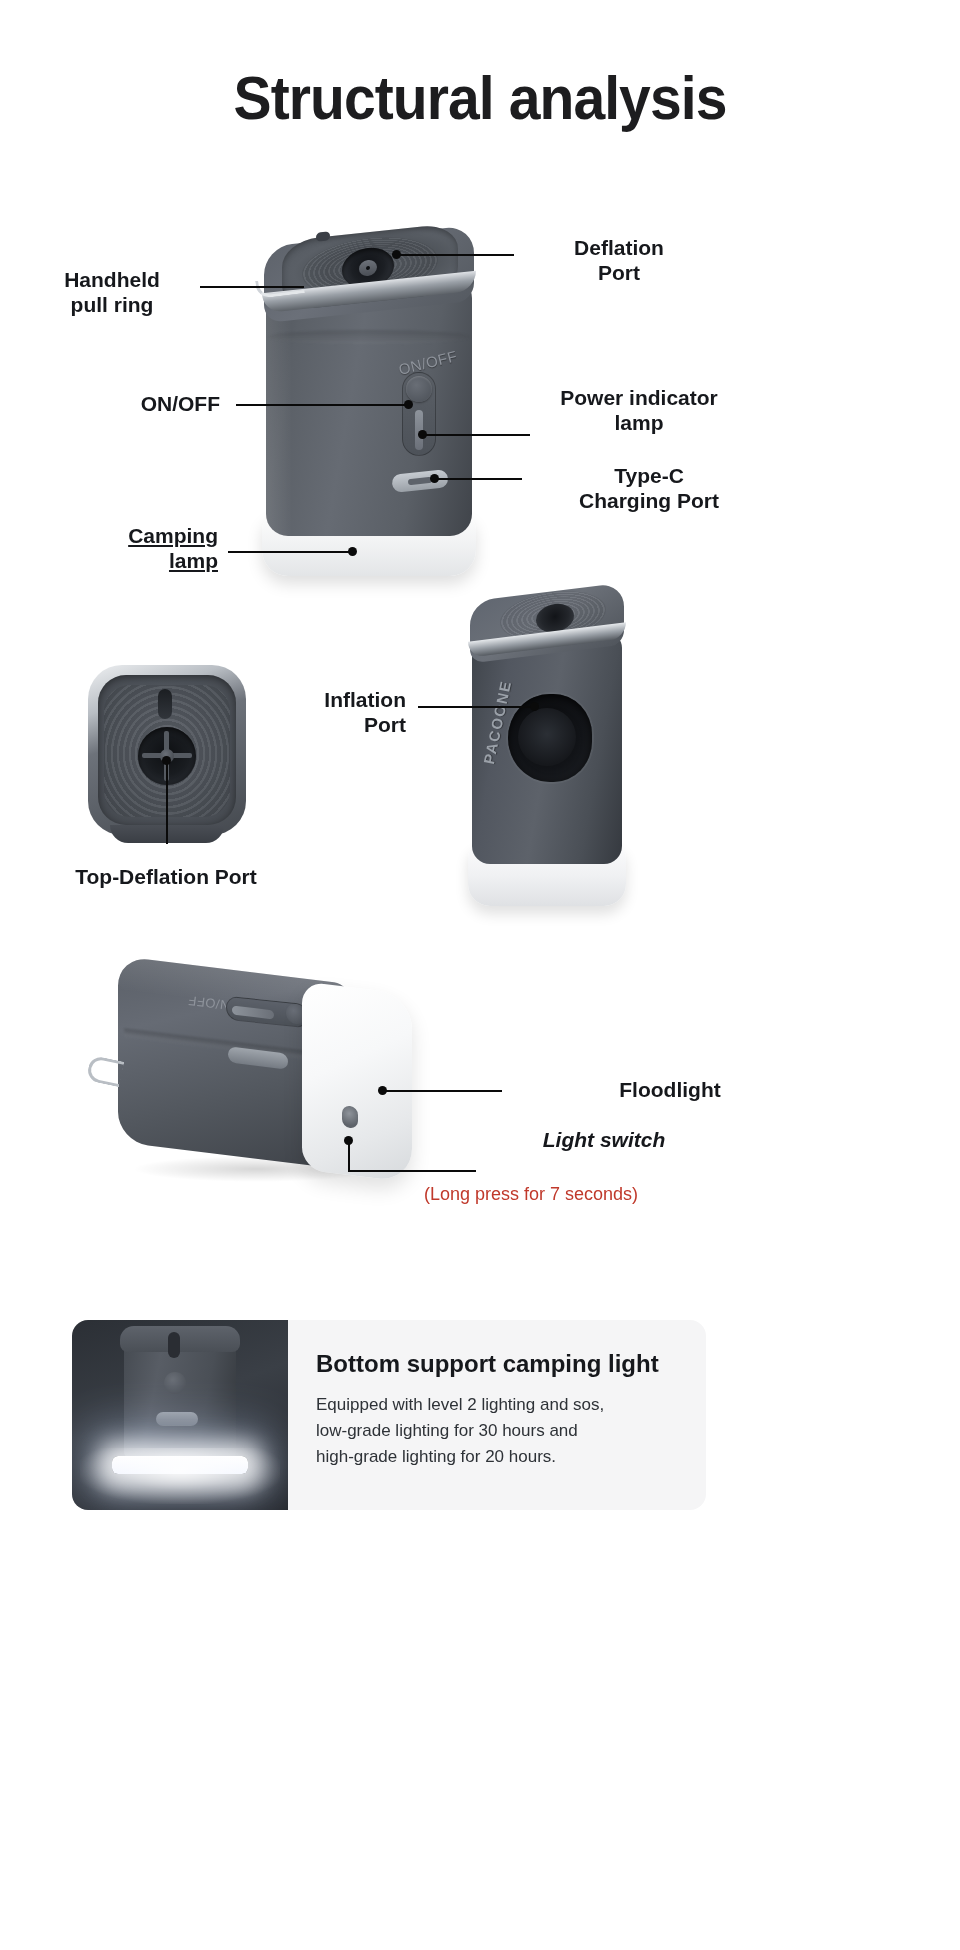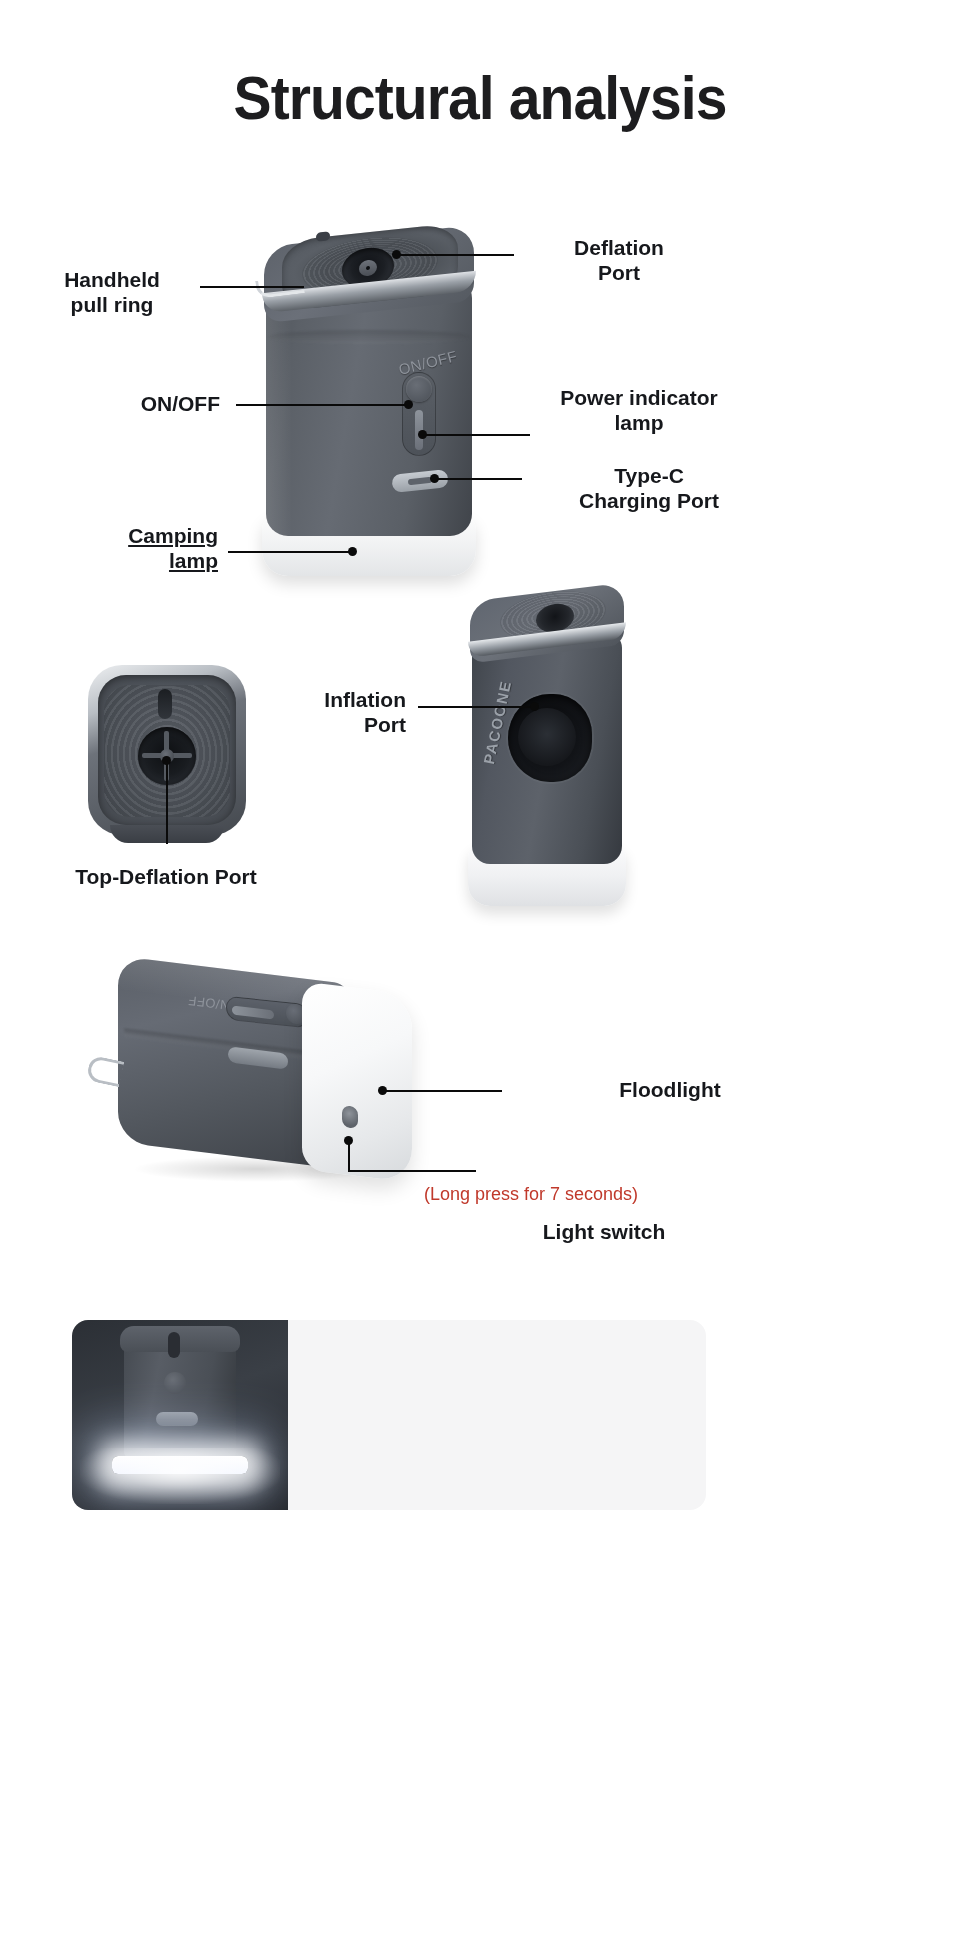--- a/index.html
+++ b/index.html
@@ -529,31 +529,37 @@
     <div class="d4-typec"></div>
     <div class="d4-lamp"></div>
     <div class="d4-switch"></div>
     <div class="d4-hook"></div>
   </div>
 
   <div class="label lft" style="left:512px; top:1078px; width:220px;margin-left:48px;">Floodlight</div>
   <div class="lead" style="left:384px; top:1090px; width:118px;"></div>
   <div class="dot" style="left:378px; top:1086px;"></div>
 
-  <div class="label lft" style="left:484px; top:1220px; width:240px;">Light switch</div>
+  <div class="label lft" style="left:484px; top:1128px; width:240px;font-style:italic;">Light switch</div>
   <div class="sub-red" style="left:424px; top:1184px;">(Long press for 7 seconds)</div>
   <div class="lead-v" style="left:348px; top:1140px; height:32px;"></div>
   <div class="lead" style="left:348px; top:1170px; width:128px;"></div>
   <div class="dot" style="left:344px; top:1136px;"></div>
 
   <div class="card">
     <div class="card-photo">
       <div class="cp-device"></div>
       <div class="cp-cap"></div>
       <div class="cp-slot"></div>
       <div class="cp-btn"></div>
       <div class="cp-typec"></div>
       <div class="cp-lightbar"></div>
       <div class="cp-glow"></div>
     </div>
+    <div class="card-text">
+      <div class="card-title">Bottom support camping light</div>
+      <div class="card-desc">Equipped with level 2 lighting and sos,
+low-grade lighting for 30 hours and
+high-grade lighting for 20 hours.</div>
+    </div>
   </div>
 
 </div>
 
 </body></html>

